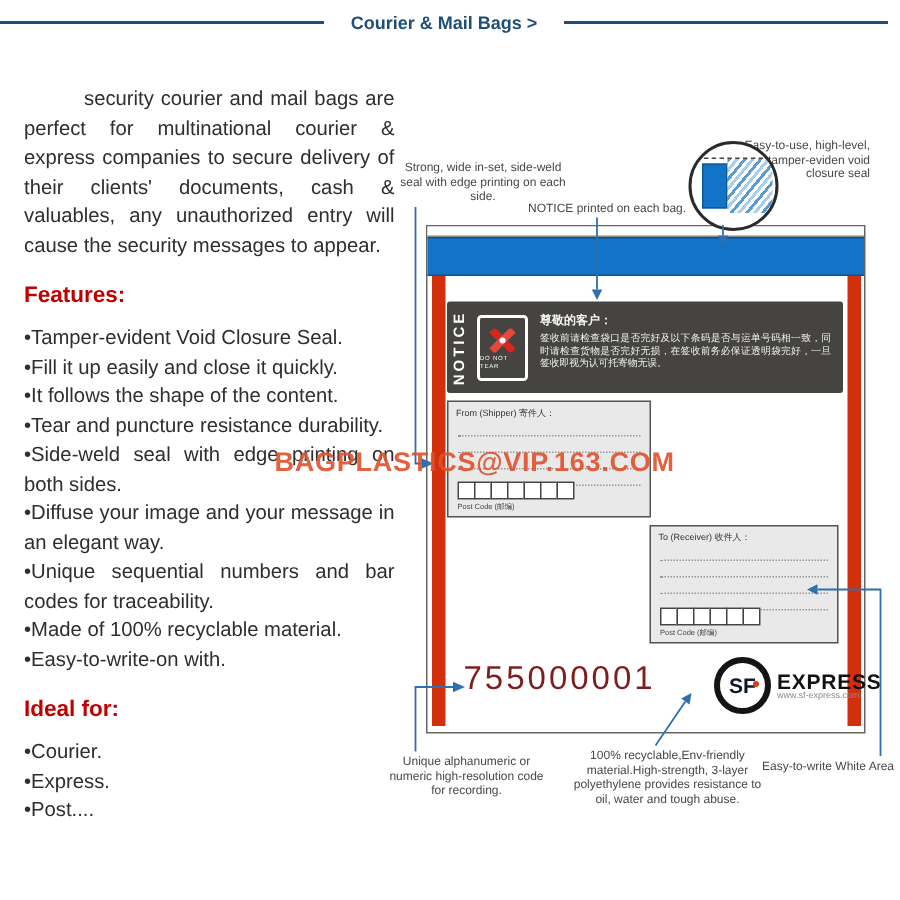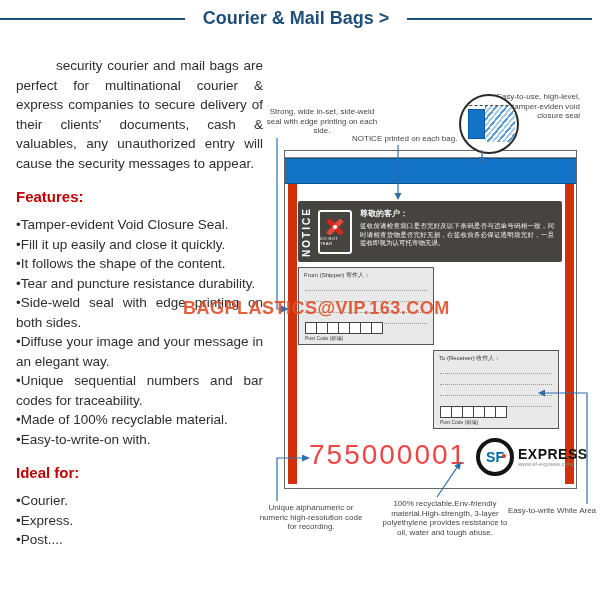--- a/index.html
+++ b/index.html
@@ -2,21 +2,21 @@
 <html><head>
 <meta charset="utf-8">
 <style>
   html,body{margin:0;padding:0;background:#fff;}
   .page{position:relative;width:600px;height:600px;background:#fff;overflow:hidden;
         font-family:"Liberation Sans",sans-serif;color:#2e2e2e;}
 
   
   .titlebar{position:absolute;top:8px;left:0;right:8px;display:flex;align-items:center;}
   .titlebar .rule{flex:1;border-top:2px solid #1f4e79;}
-  .titlebar .title{margin:0 18px;color:#1f4e79;font-weight:bold;font-size:18px;white-space:nowrap;}
+  .titlebar .title{margin:0 18px;color:#1f4e79;font-weight:bold;font-size:12px;white-space:nowrap;}
 
   
   .leftcol{position:absolute;left:16px;top:56px;width:247px;}
   .intro{margin:0;font-size:13.5px;line-height:19.5px;text-align:justify;text-indent:40px;}
   .red-heading{margin:15px 0 10px;color:#c00000;font-weight:bold;font-size:15px;}
   .blist{list-style:none;margin:0;padding:0;font-size:13.5px;line-height:19.5px;text-align:justify;}
   .blist li::before{content:"\2022";}
 
   
   .note{position:absolute;font-size:8px;line-height:9.5px;color:#474747;z-index:4;text-align:center;}
@@ -44,24 +44,24 @@
   .addr-box.from{left:13px;top:116px;width:134px;height:76px;}
   .addr-box.to{left:148px;top:199px;width:124px;height:77px;}
   .addr-label{font-size:6px;color:#333;padding:3px 0 0 5px;}
   .write-lines{padding:0 6px;}
   .write-lines .dot{border-bottom:1px dotted #979797;margin-top:10px;}
   .postcode{position:absolute;left:6px;bottom:3px;}
   .pc-squares{display:flex;}
   .pc-squares span{width:10px;height:10px;background:#fff;border:1px solid #444;margin-right:-1px;}
   .pc-label{font-size:5px;color:#444;margin-top:1px;}
 
-  .serial{position:absolute;left:24px;top:288px;font-size:28px;letter-spacing:2px;color:#ef4444;}
+  .serial{position:absolute;left:24px;top:288px;font-size:22px;letter-spacing:2px;color:#7f1d1d;}
   .sf{position:absolute;left:191px;top:287px;display:flex;align-items:center;gap:4px;}
   .sf-circle{width:30px;height:30px;border:4px solid #141414;border-radius:50%;background:#fff;position:relative;
-             display:flex;align-items:center;justify-content:center;font-weight:bold;font-size:14px;color:#0369a1;}
+             display:flex;align-items:center;justify-content:center;font-weight:bold;font-size:14px;color:#0f172a;}
   .sf-dot{position:absolute;right:4px;top:12px;width:4px;height:4px;background:#e03a1a;border-radius:50%;}
   .sf-express{font-weight:bold;font-size:14px;color:#111;letter-spacing:.5px;line-height:14px;}
   .sf-url{font-size:6px;color:#8a8a8a;}
 
   
   .lens{position:absolute;left:459px;top:94px;width:56px;height:56px;border:2px solid #2a2a2a;border-radius:50%;
         background:#fff;overflow:hidden;z-index:5;}
   .lens .dash{position:absolute;top:9px;left:3px;right:3px;border-top:1px dashed #444;}
   .lens .blue-tab{position:absolute;left:7px;top:13px;width:15px;height:28px;background:#1273c7;border:1px solid #0a5a9e;}
   .lens .stripes{position:absolute;left:24px;top:10px;width:30px;height:36px;

